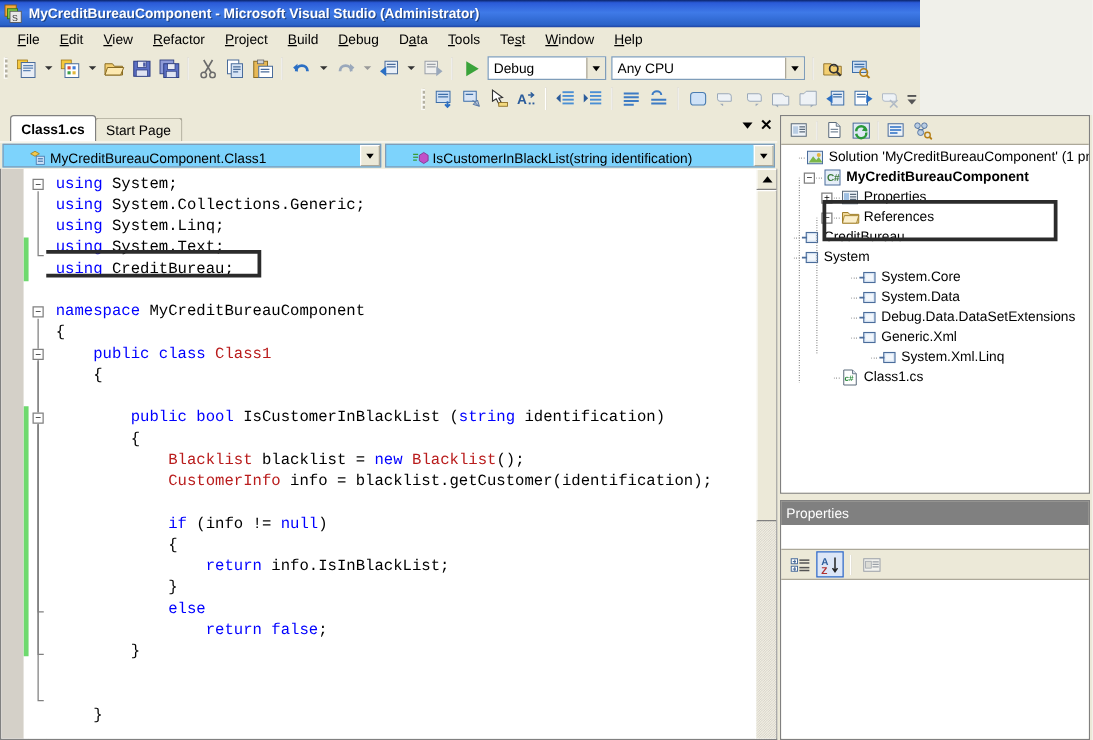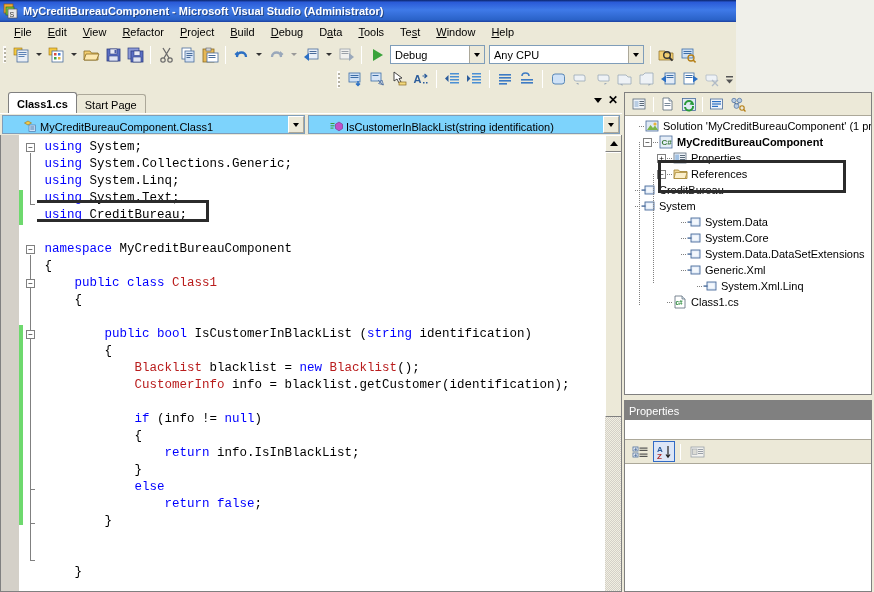--- a/index.html
+++ b/index.html
@@ -973,45 +973,45 @@
             <div class="tree-row" style="padding-left: 46px;">
               <span style="width: 9px; height: 9px; flex: 0 0 auto;"></span>
               <span class="dots" style="width: 5px; margin-left: 1px;"></span>
               <span style="display: flex; align-items: center; flex: 0 0 auto; margin-left: 1px;">
                 <svg width="15" height="14" viewBox="0 0 15 14">
                   <rect x="4" y="3" width="9" height="8" fill="#dce8f6" stroke="#4a6c9b" stroke-width=".9"></rect>
                   <rect x="5.4" y="4.4" width="6" height="5" fill="#f3f7fc"></rect>
                   <rect x="0.5" y="6.4" width="4" height="1.4" fill="#4a6c9b"></rect>
                 </svg>
               </span>
-              <span class="tlabel">System.Data</span>
+              <span class="tlabel">System.Core</span>
             </div>
             <div class="tree-row" style="padding-left: 46px;">
               <span style="width: 9px; height: 9px; flex: 0 0 auto;"></span>
               <span class="dots" style="width: 5px; margin-left: 1px;"></span>
               <span style="display: flex; align-items: center; flex: 0 0 auto; margin-left: 1px;">
                 <svg width="15" height="14" viewBox="0 0 15 14">
                   <rect x="4" y="3" width="9" height="8" fill="#dce8f6" stroke="#4a6c9b" stroke-width=".9"></rect>
                   <rect x="5.4" y="4.4" width="6" height="5" fill="#f3f7fc"></rect>
                   <rect x="0.5" y="6.4" width="4" height="1.4" fill="#4a6c9b"></rect>
                 </svg>
               </span>
-              <span class="tlabel">System.Core</span>
+              <span class="tlabel">System.Data</span>
             </div>
             <div class="tree-row" style="padding-left: 46px;">
               <span style="width: 9px; height: 9px; flex: 0 0 auto;"></span>
               <span class="dots" style="width: 5px; margin-left: 1px;"></span>
               <span style="display: flex; align-items: center; flex: 0 0 auto; margin-left: 1px;">
                 <svg width="15" height="14" viewBox="0 0 15 14">
                   <rect x="4" y="3" width="9" height="8" fill="#dce8f6" stroke="#4a6c9b" stroke-width=".9"></rect>
                   <rect x="5.4" y="4.4" width="6" height="5" fill="#f3f7fc"></rect>
                   <rect x="0.5" y="6.4" width="4" height="1.4" fill="#4a6c9b"></rect>
                 </svg>
               </span>
-              <span class="tlabel">System.Data.DataSetExtensions</span>
+              <span class="tlabel">Debug.Data.DataSetExtensions</span>
             </div>
             <div class="tree-row" style="padding-left: 46px;">
               <span style="width: 9px; height: 9px; flex: 0 0 auto;"></span>
               <span class="dots" style="width: 5px; margin-left: 1px;"></span>
               <span style="display: flex; align-items: center; flex: 0 0 auto; margin-left: 1px;">
                 <svg width="15" height="14" viewBox="0 0 15 14">
                   <rect x="4" y="3" width="9" height="8" fill="#dce8f6" stroke="#4a6c9b" stroke-width=".9"></rect>
                   <rect x="5.4" y="4.4" width="6" height="5" fill="#f3f7fc"></rect>
                   <rect x="0.5" y="6.4" width="4" height="1.4" fill="#4a6c9b"></rect>
                 </svg>

